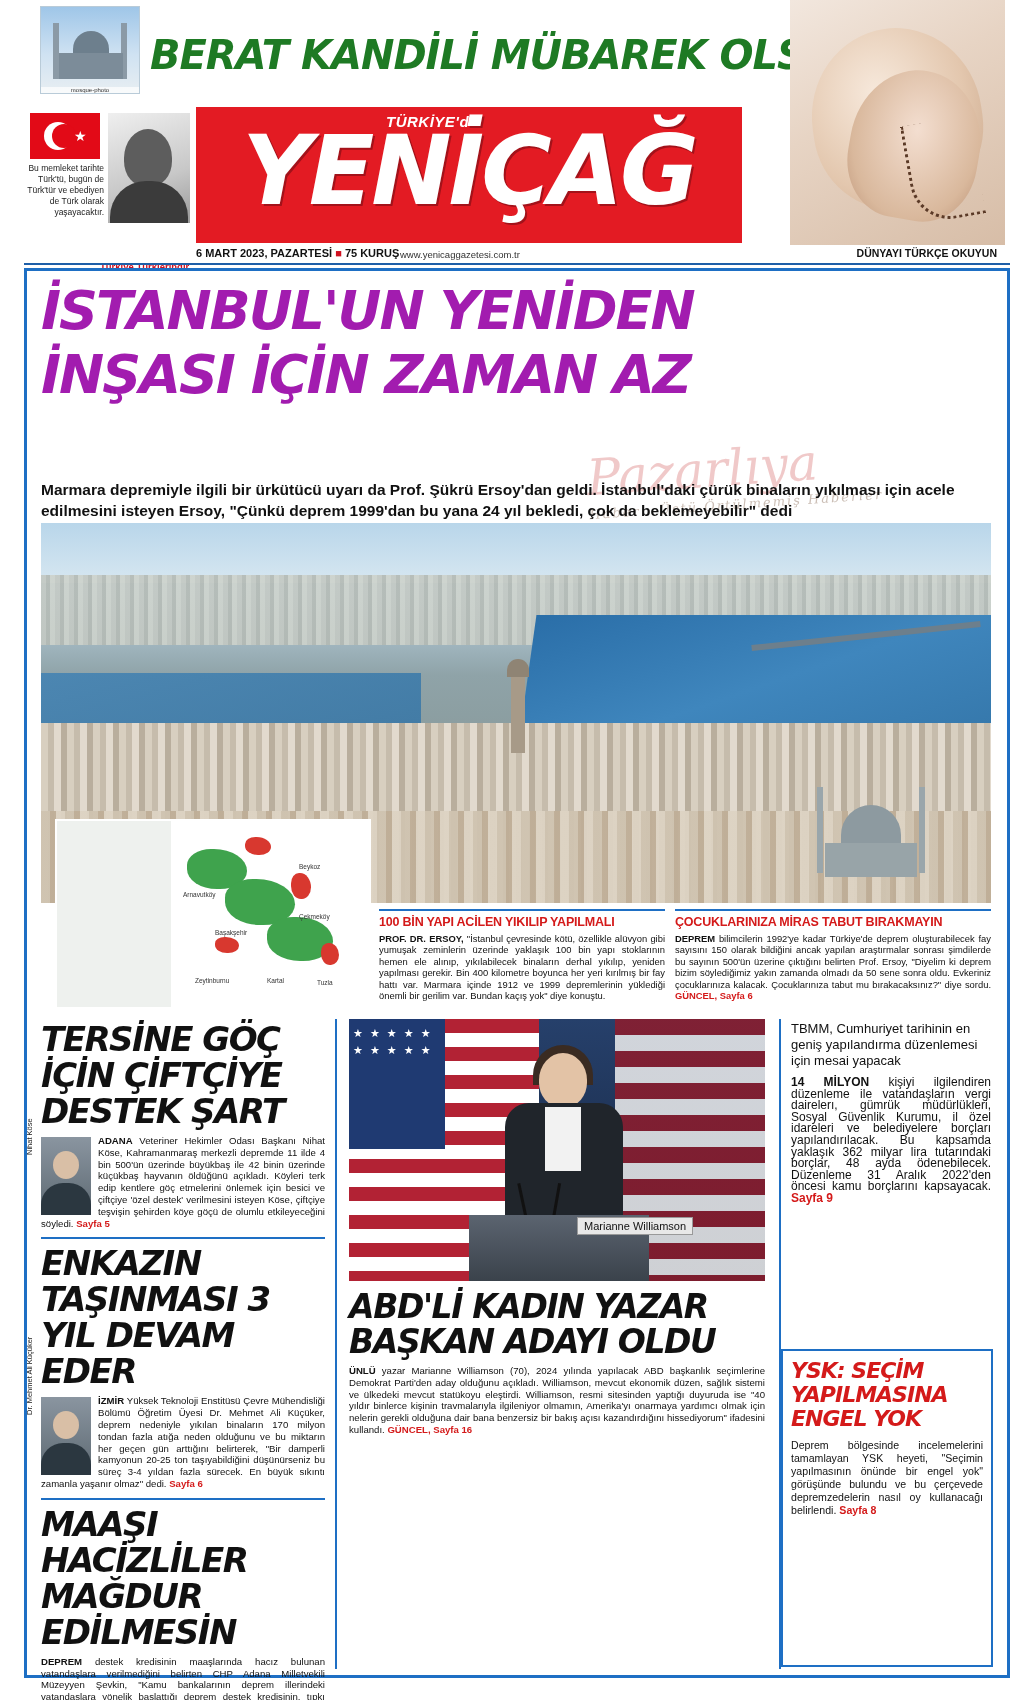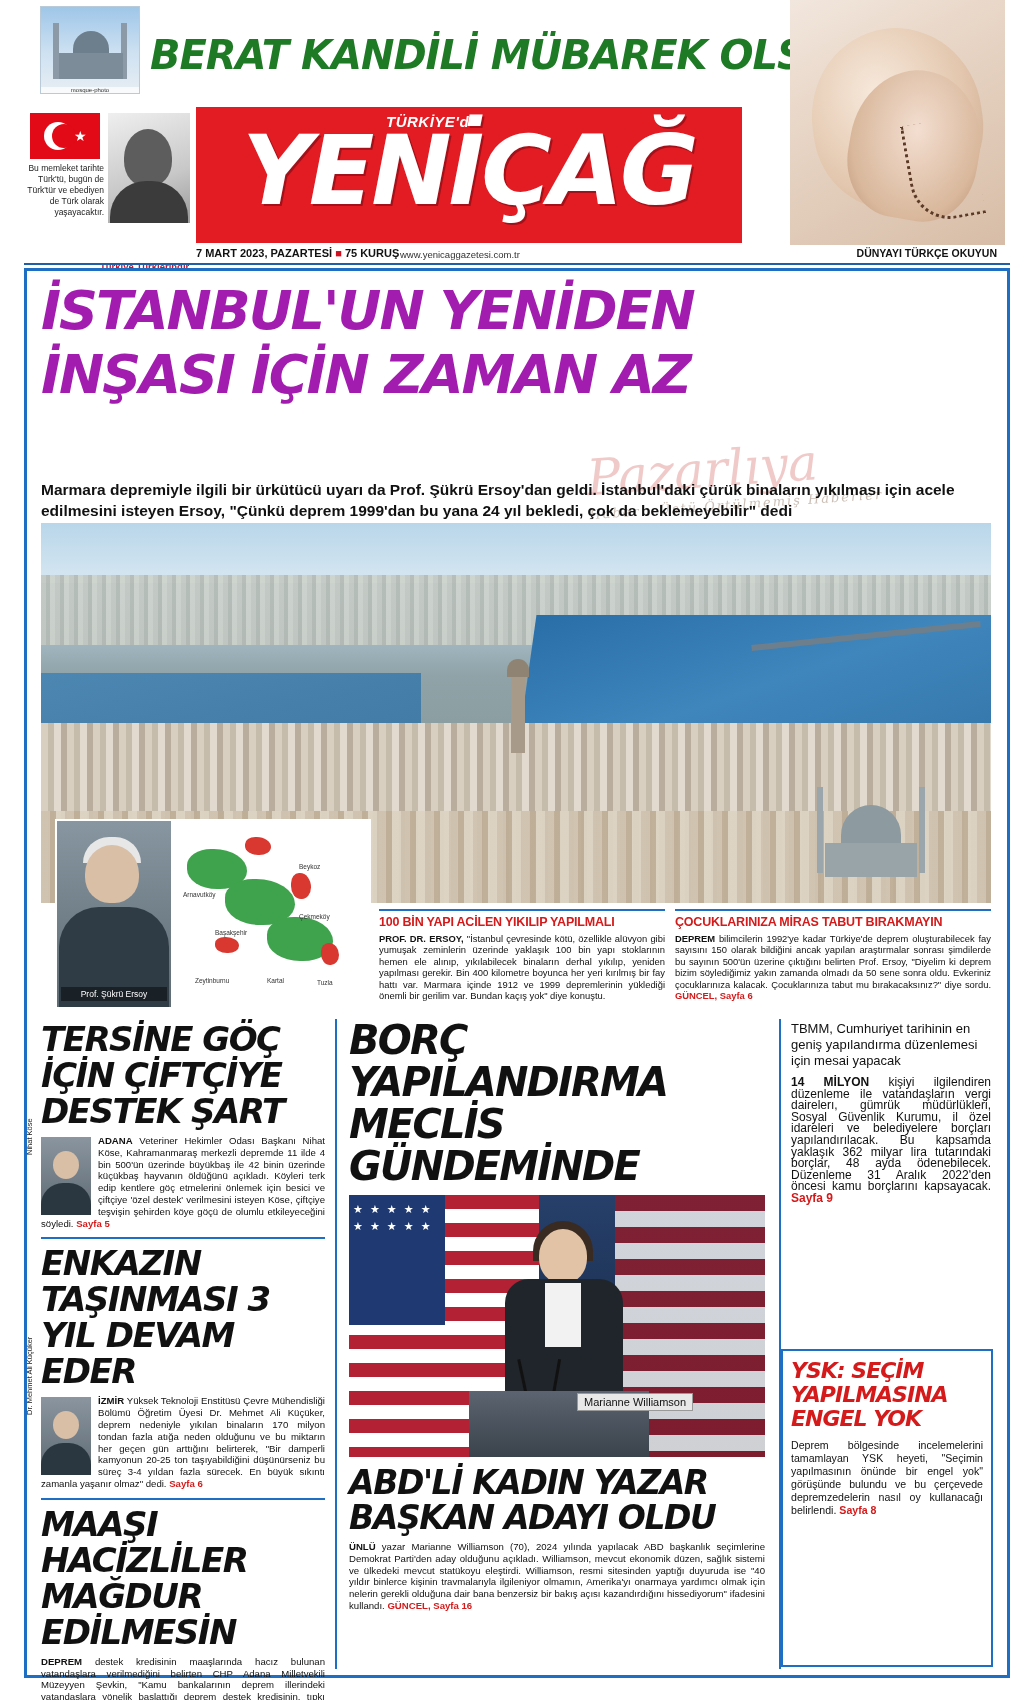--- a/index.html
+++ b/index.html
@@ -413,21 +413,21 @@
       <div class="body"></div>
     </div>
     <div class="motto">Bu memleket tarihte Türk'tü, bugün de Türk'tür ve ebediyen de Türk olarak yaşayacaktır.</div>
     <div class="motto-red">Türkiye Türklerindir</div>
 
     <div class="logo-box">
       <div class="logo-sup">TÜRKİYE'de</div>
       <div class="logo-word">YENİÇAĞ</div>
     </div>
     <div class="date-line">
-      <span>7 MART 2023, PAZARTESİ</span>
+      <span>6 MART 2023, PAZARTESİ</span>
       <span class="sep"> ■ </span>
       <span>75 KURUŞ</span>
     </div>
     <div class="web-url">www.yenicaggazetesi.com.tr</div>
     <div class="slogan-right">DÜNYAYI TÜRKÇE OKUYUN</div>
     <div class="masthead-rule"></div>
   </div>
 
   <div class="main-frame">
 
@@ -454,26 +454,20 @@
       <div class="galata"></div>
       <div class="mosque-silhouette">
         <div class="m1"></div>
         <div class="m2"></div>
         <div class="d"></div>
         <div class="b"></div>
       </div>
     </div>
 
     <div class="inset">
-      <div class="prof">
-        <div class="hair"></div>
-        <div class="face"></div>
-        <div class="suit"></div>
-        <div class="prof-caption">Prof. Şükrü Ersoy</div>
-      </div>
       <div class="map">
         <div class="map-blob" style="left:16px;top:28px;width:60px;height:40px;"></div>
         <div class="map-blob" style="left:54px;top:58px;width:70px;height:46px;"></div>
         <div class="map-blob" style="left:96px;top:96px;width:66px;height:44px;"></div>
         <div class="map-blob red" style="left:74px;top:16px;width:26px;height:18px;"></div>
         <div class="map-blob red" style="left:120px;top:52px;width:20px;height:26px;"></div>
         <div class="map-blob red" style="left:44px;top:116px;width:24px;height:16px;"></div>
         <div class="map-blob red" style="left:150px;top:122px;width:18px;height:22px;"></div>
         <div class="map-lbl" style="left:12px;top:70px;">Arnavutköy</div>
         <div class="map-lbl" style="left:44px;top:108px;">Başakşehir</div>
@@ -523,21 +517,20 @@
 
         <div class="divider"></div>
 
         <div class="hl1">MAAŞI HACİZLİLER MAĞDUR EDİLMESİN</div>
         <div class="story">
           <p><span class="city">DEPREM</span> <span>destek kredisinin maaşlarında hacız bulunan vatandaşlara verilmediğini belirten CHP Adana Milletvekili Müzeyyen Şevkin, "Kamu bankalarının deprem illerindeki vatandaşlara yönelik başlattığı deprem destek kredisinin, tıpkı pandemi döneminde olduğu gibi hermes eşit olarak uygulanması ve kamu bankalarının buna göre düzenleme yapması şarttır" dedi.</span> </p>
         </div>
       </div>
 
       <div class="col-mid">
-        <div class="hl2">BORÇ YAPILANDIRMA MECLİS GÜNDEMİNDE</div>
         <div class="mid-photo">
           <div class="flag-bg">
             <div class="flag-union"></div>
           </div>
           <div class="flag-bg2"></div>
           <div class="speaker">
             <div class="hair"></div>
             <div class="head"></div>
             <div class="jacket"></div>
             <div class="shirt"></div>

